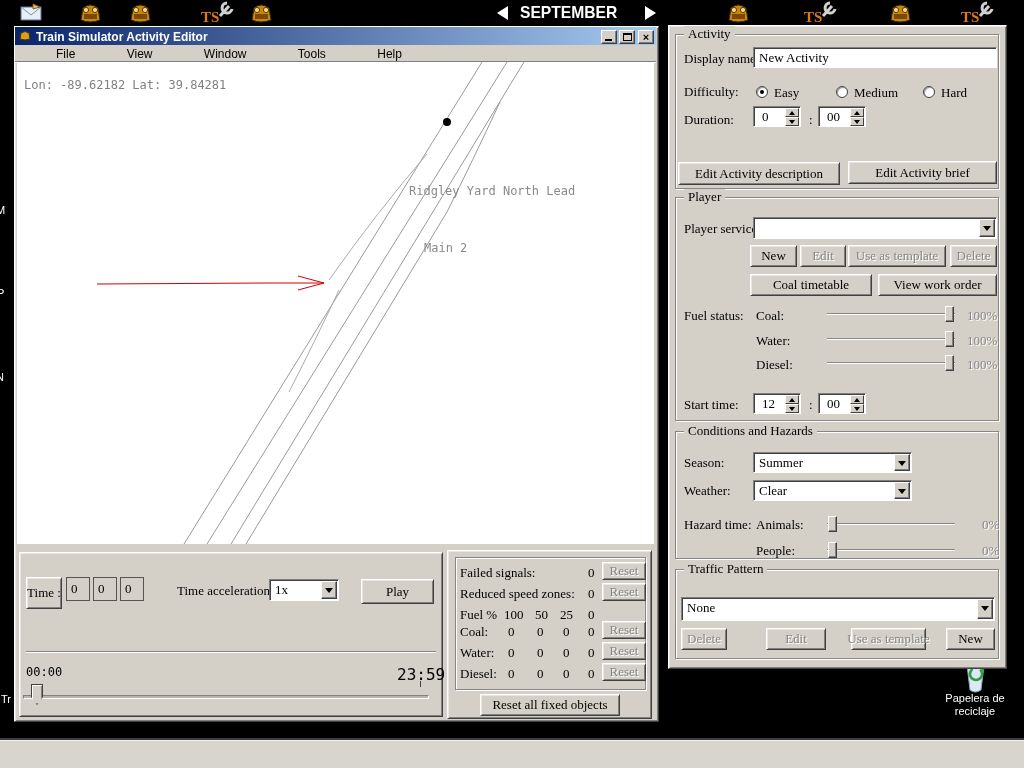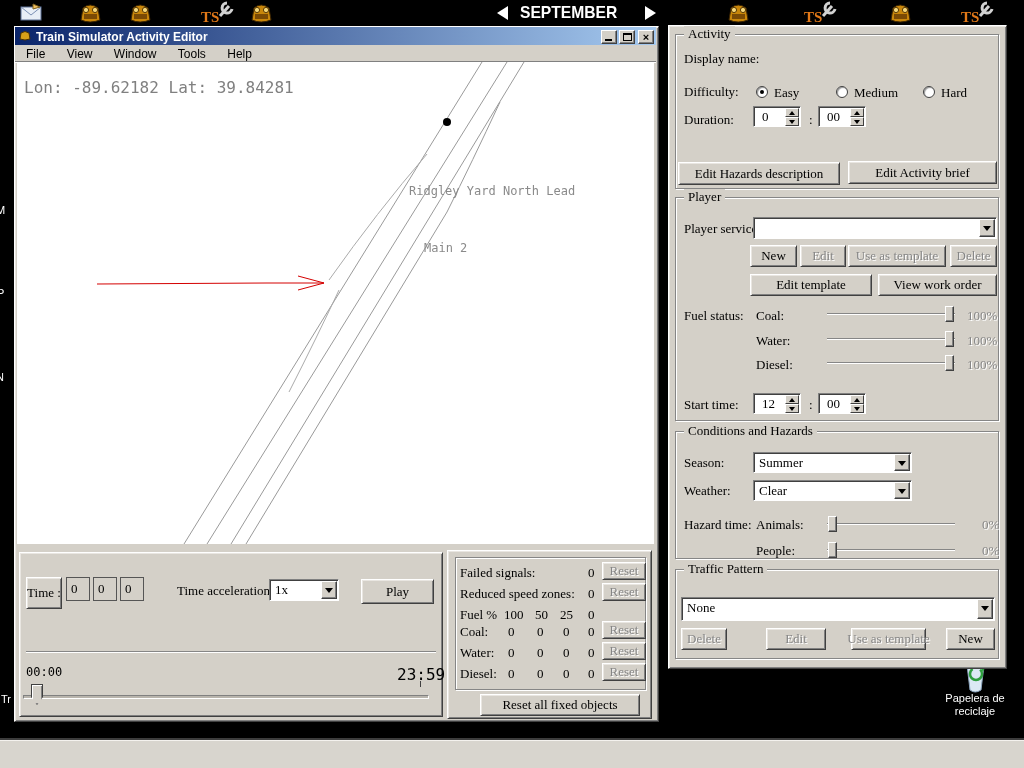--- a/index.html
+++ b/index.html
@@ -34,21 +34,21 @@
   .radio{position:absolute;width:12px;height:12px;border-radius:50%;background:#fff;border:1px solid #404040;box-shadow:inset 1px 1px 1px #9a9a9a;}
   .radio.sel::after{content:"";position:absolute;left:3px;top:3px;width:4px;height:4px;border-radius:50%;background:#000;}
   
   .slider{position:absolute;height:16px;}
   .slider .track{position:absolute;left:0;right:0;top:7px;height:2px;background:#868686;border-bottom:1px solid #fff;}
   .slider .thumb{position:absolute;top:0;width:9px;height:16px;background:#d4d0c8;border:1px solid;border-color:#fff #404040 #404040 #fff;box-shadow:inset -1px -1px 0 #808080;}
   
   .titlebar{position:absolute;left:0;top:0;width:641px;height:20px;background:linear-gradient(90deg,#0a246a,#a6caf0);display:flex;align-items:center;color:#fff;font-size:12px;font-weight:bold;padding-left:3px;}
   .winbtn{width:16px;height:14px;background:#d4d0c8;border:1px solid;border-color:#fff #404040 #404040 #fff;box-shadow:inset -1px -1px 0 #808080;position:relative;margin-left:2px;}
   .menubar{position:absolute;left:0;top:18px;width:641px;height:17px;background:#d4d0c8;border-bottom:1px solid #808080;box-shadow:0 1px 0 #fff;font-size:12px;}
-  .menuitem{display:inline-block;padding:2px 7px 0 11px;color:#000;}
+  .menuitem{display:inline-block;padding:2px 7px 0 11px;color:#000;margin-left:30px;}
   .ptr{position:absolute;width:12px;height:21px;background:#d4d0c8;border:1px solid #404040;box-shadow:inset 1px 1px 0 #fff,inset -1px -1px 0 #808080;clip-path:polygon(0 0,100% 0,100% 62%,50% 100%,0 62%);}
   .fragment{position:absolute;color:#fff;font-size:11px;white-space:nowrap;}
   .taskbar{position:absolute;left:0;top:740px;width:1024px;height:28px;background:#d8d5ce;border-top:1px solid #f4f2ee;box-shadow:0 -2px 0 #3c3c3c;z-index:10;}
 </style>
 </head>
 <body>
 
 <div class="screen">
 
   <span class="abs" style="left:20px;top:2px">
@@ -173,21 +173,21 @@
           <path d="M312 218 Q360 150 410 92" stroke="#ababab"></path>
           <path d="M272 330 Q300 275 322 228" stroke="#ababab"></path>
         </g>
         <circle cx="430" cy="60" r="4" fill="#000"></circle>
         <g stroke="#d40000" fill="none" stroke-width="1">
           <polyline points="80,222 250,221 307,221"></polyline>
           <path d="M307 221 L281 214"></path>
           <path d="M307 221 L281 228"></path>
         </g>
       </svg>
-      <div class="abs mono" style="left:7px;top:16px;font-size:16px;color:#808080">Lon: -89.62182 Lat: 39.84281</div>
+      <div class="abs mono" style="left:7px;top:16px;font-size:12px;color:#808080">Lon: -89.62182 Lat: 39.84281</div>
       <div class="abs mono" style="left:392px;top:122px;font-size:12px;color:#8a8a8a">Ridgley Yard North Lead</div>
       <div class="abs mono" style="left:407px;top:179px;font-size:12px;color:#8a8a8a">Main 2</div>
     </div>
 
     <div class="abs raised" style="left:4px;top:525px;width:424px;height:165px">
       <div class="abs btn" style="left:6px;top:24px;width:36px;height:32px">Time :</div>
       <div class="abs" style="left:46px;top:24px;width:24px;height:24px;border:1px solid #555;padding:3px 0 0 4px;font-family:'Liberation Serif',serif;font-size:13px">0</div>
       <div class="abs" style="left:73px;top:24px;width:24px;height:24px;border:1px solid #555;padding:3px 0 0 4px;font-family:'Liberation Serif',serif;font-size:13px">0</div>
       <div class="abs" style="left:100px;top:24px;width:24px;height:24px;border:1px solid #555;padding:3px 0 0 4px;font-family:'Liberation Serif',serif;font-size:13px">0</div>
       <div class="lbl" style="left:157px;top:30px">Time acceleration</div>
@@ -231,29 +231,30 @@
         <div class="lbl" style="left:107px;top:87px">0</div>
         <div class="lbl" style="left:132px;top:87px">0</div>
         <div class="abs btn dis" style="left:146px;top:84px;width:44px;height:18px">Reset</div>
         <div class="lbl" style="left:4px;top:108px">Diesel:</div>
         <div class="lbl" style="left:52px;top:108px">0</div>
         <div class="lbl" style="left:81px;top:108px">0</div>
         <div class="lbl" style="left:107px;top:108px">0</div>
         <div class="lbl" style="left:132px;top:108px">0</div>
         <div class="abs btn dis" style="left:146px;top:105px;width:44px;height:18px">Reset</div>
       </div>
-      <div class="abs btn" style="left:32px;top:143px;width:160px;height:22px">Reset all fixed objects</div>
+      <div class="abs btn" style="left:32px;top:143px;width:140px;height:22px">Reset all fixed objects</div>
     </div>
   </div>
 
   <div class="abs raised" style="left:668px;top:25px;width:339px;height:644px;z-index:4">
 
     <div class="groupbox" style="left:6px;top:8px;width:324px;height:155px">
       <span class="gblab">Activity</span>
       <div class="lbl" style="left:8px;top:16px">Display name:</div>
+      <input class="abs sunken" style="left: 77px; top: 12px; width: 244px; height: 21px; font-family: &quot;Liberation Serif&quot;, serif; font-size: 13px; padding-left: 5px;" value="New Activity">
       <div class="lbl" style="left:8px;top:49px">Difficulty:</div>
       <span class="radio sel" style="left:80px;top:51px"></span>
       <div class="lbl" style="left:98px;top:50px">Easy</div>
       <span class="radio" style="left:160px;top:51px"></span>
       <div class="lbl" style="left:178px;top:50px">Medium</div>
       <span class="radio" style="left:247px;top:51px"></span>
       <div class="lbl" style="left:265px;top:50px">Hard</div>
       <div class="lbl" style="left:8px;top:77px">Duration:</div>
       <div class="spin" style="left:77px;top:71px">
         <span class="sval">0</span>
@@ -267,38 +268,38 @@
       <div class="lbl" style="left:133px;top:77px">:</div>
       <div class="spin" style="left:142px;top:71px">
         <span class="sval">00</span>
         <span class="sb up">
             <i></i>
           </span>
         <span class="sb dn">
             <i></i>
           </span>
       </div>
-      <div class="abs btn" style="left:2px;top:127px;width:162px;height:23px">Edit Hazards description</div>
+      <div class="abs btn" style="left:2px;top:127px;width:162px;height:23px">Edit Activity description</div>
       <div class="abs btn" style="left:172px;top:126px;width:149px;height:23px">Edit Activity brief</div>
     </div>
 
     <div class="groupbox" style="left:6px;top:171px;width:324px;height:224px">
       <span class="gblab">Player</span>
       <div class="lbl" style="left:8px;top:23px">Player service:</div>
       <div class="ddl" style="left:77px;top:19px;width:244px;height:22px">
         <span class="val"></span>
         <span class="dbtn">
             <i class="tridn"></i>
           </span>
       </div>
       <div class="abs btn" style="left:74px;top:47px;width:47px;height:22px">New</div>
       <div class="abs btn dis" style="left:124px;top:47px;width:46px;height:22px">Edit</div>
       <div class="abs btn dis" style="left:172px;top:47px;width:98px;height:22px">Use as template</div>
       <div class="abs btn dis" style="left:274px;top:47px;width:47px;height:22px">Delete</div>
-      <div class="abs btn" style="left:74px;top:76px;width:122px;height:22px">Edit template</div>
+      <div class="abs btn" style="left:74px;top:76px;width:122px;height:22px">Coal timetable</div>
       <div class="abs btn" style="left:202px;top:76px;width:119px;height:22px">View work order</div>
       <div class="lbl" style="left:8px;top:110px">Fuel status:</div>
       <div class="lbl" style="left:80px;top:110px">Coal:</div>
       <div class="slider" style="left:151px;top:108px;width:128px">
           <div class="track"></div>
           <div class="thumb" style="left:118px"></div>
         </div>
       <div class="lbl gray" style="left:291px;top:110px">100%</div>
       <div class="lbl" style="left:80px;top:135px">Water:</div>
       <div class="slider" style="left:151px;top:133px;width:128px">

